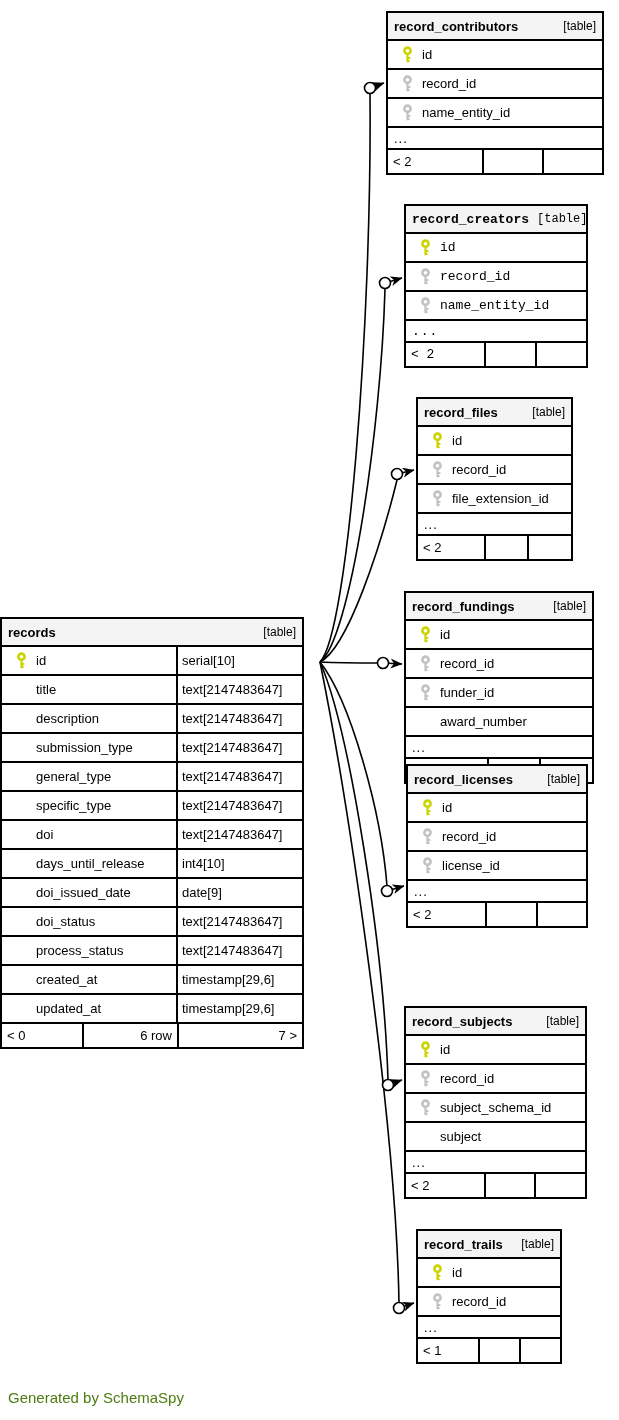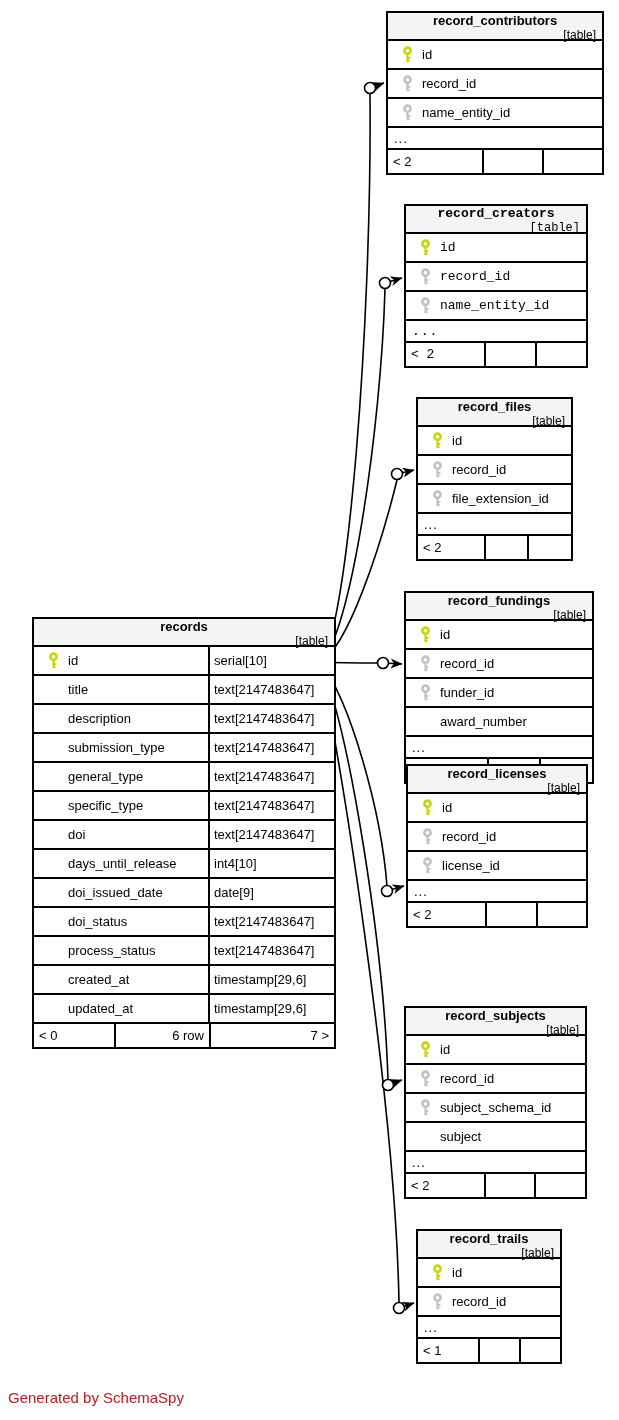--- a/index.html
+++ b/index.html
@@ -3,40 +3,40 @@
 <meta charset="utf-8">
 <style>
   html,body{margin:0;padding:0;background:#fff;}
   body{width:619px;height:1420px;position:relative;overflow:hidden;
        font-family:"Liberation Sans","DejaVu Sans",sans-serif;color:#000;}
   #diagram{position:absolute;inset:0;}
   svg.rel{position:absolute;left:0;top:0;pointer-events:none;}
 
   .tbl{position:absolute;background:#fff;border:2px solid #000;box-sizing:border-box;}
   .hdr{height:28px;background:#f4f4f4;border-bottom:2px solid #000;box-sizing:border-box;
-       display:flex;align-items:center;padding:0 6px;flex-direction:column;}
+       display:flex;align-items:center;padding:0 6px;}
   .tname{font-weight:bold;font-size:13px;white-space:nowrap;}
   .ttype{margin-left:auto;font-size:12px;padding-left:8px;white-space:nowrap;}
   .row{height:29px;border-bottom:2px solid #000;box-sizing:border-box;
        display:flex;align-items:center;font-size:13px;white-space:nowrap;}
   .row.ellipsis{height:22px;padding-left:6px;letter-spacing:1px;}
   .keyicon{flex:0 0 auto;width:20px;margin-left:9px;display:flex;justify-content:center;align-items:center;}
   .colname{flex:1 1 auto;padding-left:5px;overflow:hidden;}
   .coltype{flex:0 0 auto;width:126px;align-self:stretch;border-left:2px solid #000;
            box-sizing:border-box;display:flex;align-items:center;padding-left:4px;}
   .ftr{display:flex;height:23px;font-size:13px;align-items:stretch;}
   .fc{display:flex;align-items:center;padding:0 5px;box-sizing:border-box;overflow:hidden;}
   .fc-m,.fc-r{border-left:2px solid #000;}
   .t-child .fc-l{flex:1.75;}
   .t-child .fc-m{flex:1;}
   .t-child .fc-r{flex:1;}
   .t-records .fc-l{width:80px;}
   .t-records .fc-m{width:95px;justify-content:flex-end;}
   .t-records .fc-r{flex:1;justify-content:flex-end;}
-  #credit{position:absolute;left:8px;top:1389px;font-size:15px;color:#b91c1c;}
+  #credit{position:absolute;left:8px;top:1389px;font-size:15px;color:#4d7c0f;}
 </style>
 </head>
 <body>
 
 <div id="diagram">
 
   <svg class="rel" width="619" height="1420" viewBox="0 0 619 1420">
     <defs>
       <marker id="arrow" markerUnits="userSpaceOnUse" markerWidth="13" markerHeight="11" refX="11.5" refY="5" orient="auto">
         <path d="M0,0 L12,5 L0,10 L3.5,5 Z" fill="#000"></path>
@@ -64,21 +64,21 @@
       <circle cx="370" cy="88" r="5.5"></circle>
       <circle cx="385" cy="283" r="5.5"></circle>
       <circle cx="397" cy="474" r="5.5"></circle>
       <circle cx="383" cy="663" r="5.5"></circle>
       <circle cx="387" cy="891" r="5.5"></circle>
       <circle cx="388" cy="1085" r="5.5"></circle>
       <circle cx="399" cy="1308" r="5.5"></circle>
     </g>
   </svg>
 
-  <div class="tbl t-records" style="left:32px;top:617px;width:304px;">
+  <div class="tbl t-records" style="left:0;top:617px;width:304px;">
     <div class="hdr">
       <span class="tname">records</span>
       <span class="ttype">[table]</span>
     </div>
     <div class="rows">
         <div class="row">
           <span class="keyicon">
             <svg width="11" height="18" viewBox="0 0 11 18">
               <circle cx="5.5" cy="4.7" r="3.1" fill="none" stroke="#ccd400" stroke-width="2.6"></circle>
               <path d="M5.5 8.2 L5.5 16.2 M5.5 12.0 L8.4 12.0 M5.5 15.0 L7.6 15.0" stroke="#ccd400" stroke-width="2.2" fill="none"></path>

